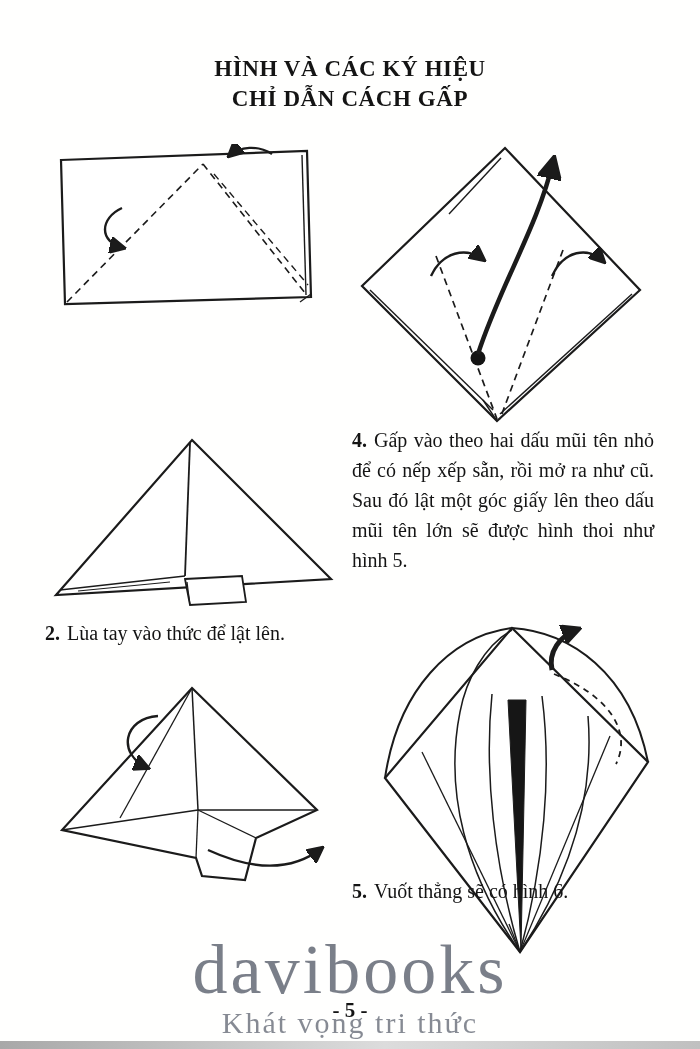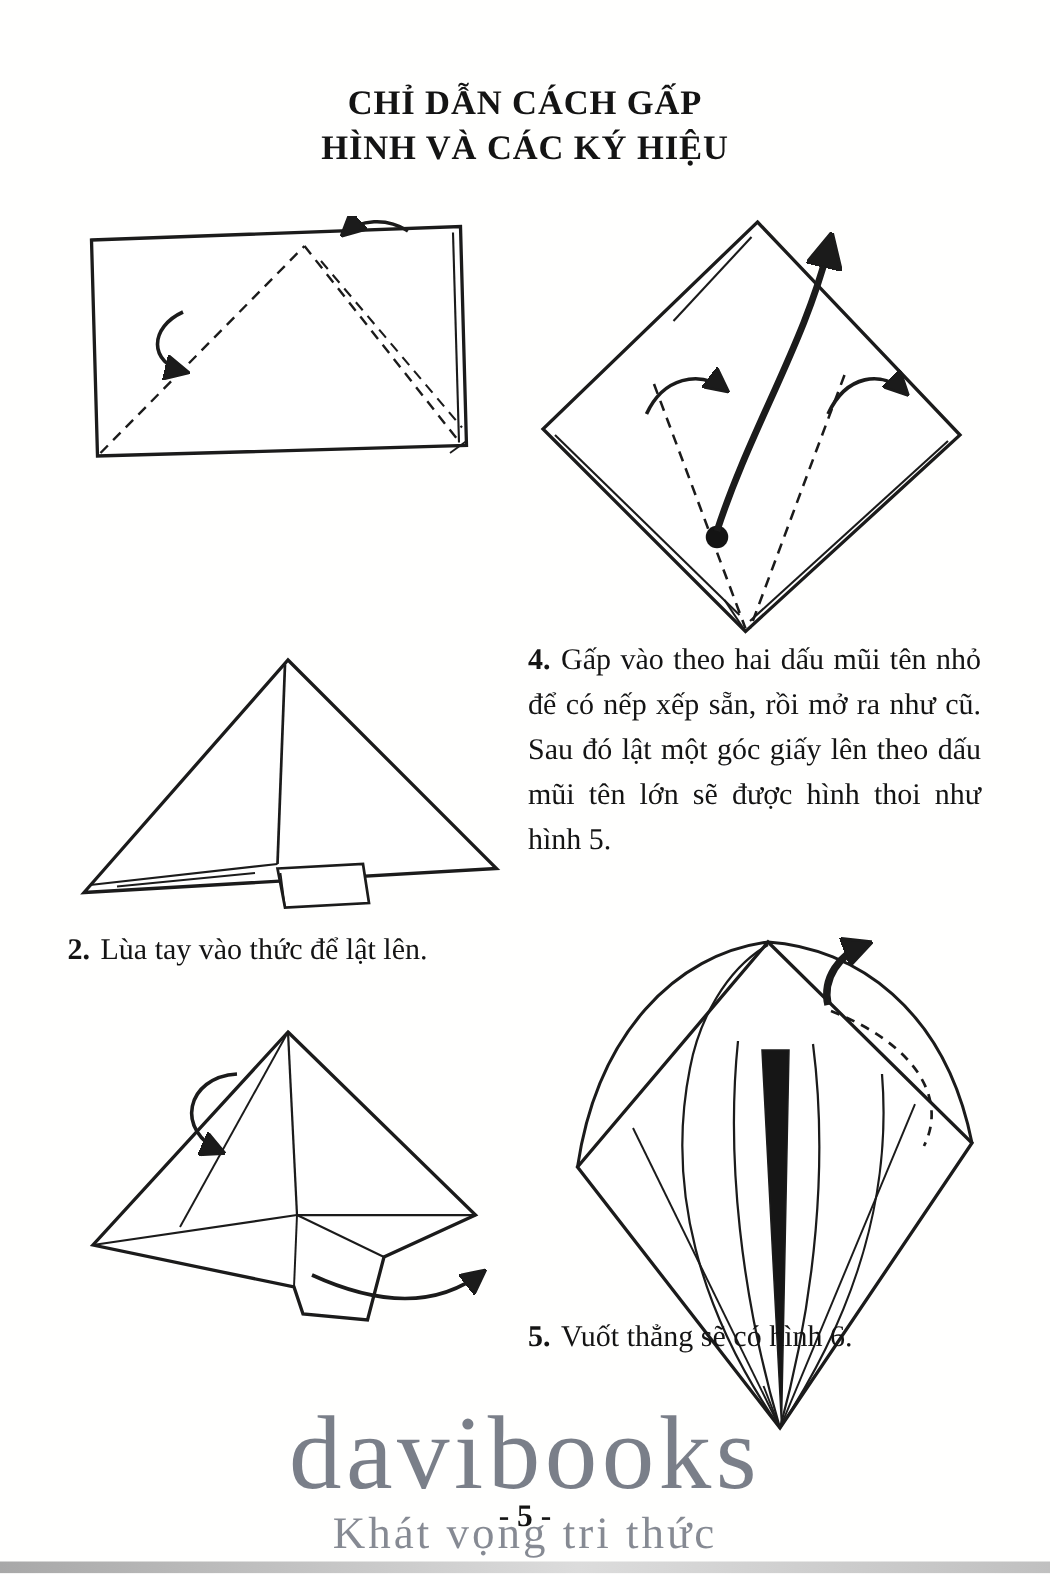--- a/index.html
+++ b/index.html
@@ -32,22 +32,22 @@
     position:absolute; bottom:0; left:0; width:100%; height:8px; z-index:4;
     background:linear-gradient(to right,#a8a8a8,#dcdcdc 55%,#c0c0c0);
   }
 </style>
 </head>
 <body>
 
 <div class="page">
 
   <div class="title">
+    <div>HÌNH VÀ CÁC KÝ HIỆU</div>
     <div>CHỈ DẪN CÁCH GẤP</div>
-    <div>HÌNH VÀ CÁC KÝ HIỆU</div>
   </div>
 
   <svg class="fig" style="left:54px;top:144px" width="272" height="170" viewBox="0 0 272 170">
     <defs>
       <marker id="ah1" viewBox="0 0 10 10" refX="8.5" refY="5" markerWidth="7" markerHeight="7" orient="auto">
         <path d="M0,0 L10,5 L0,10 Z" fill="#1b1b1b" stroke="none"></path>
       </marker>
     </defs>
     <g>
       <path d="M7,16 L253,7 L257,153 L11,160 Z" fill="#ffffff" stroke-width="2.2"></path>

